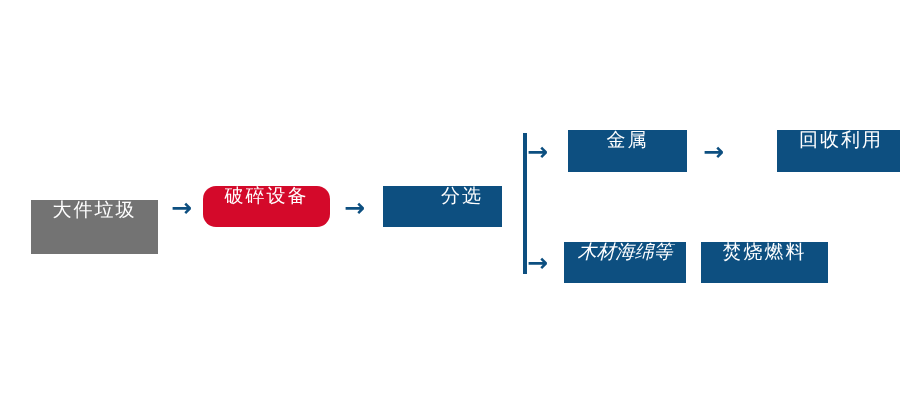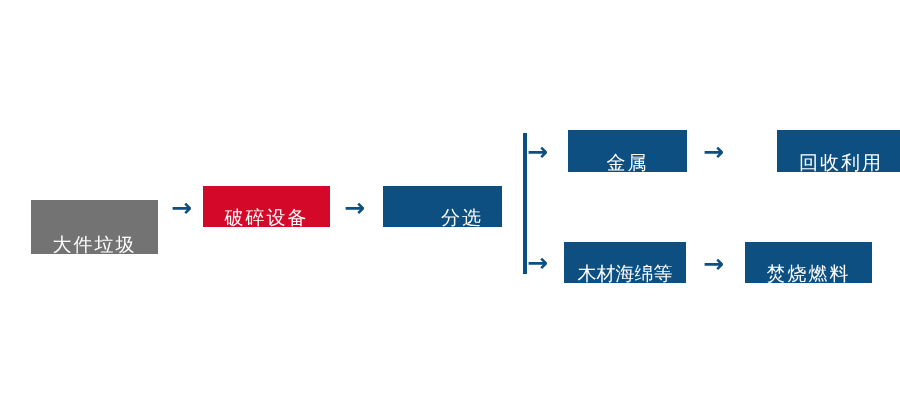--- a/index.html
+++ b/index.html
@@ -17,33 +17,33 @@
   #diagram {
     position: relative;
     width: 900px;
     height: 411px;
   }
 
   
   .node {
     position: absolute;
     display: flex;
-    align-items: flex-end;
+    align-items: flex-start;
     justify-content: center;
     color: #ffffff;
     font-size: 19px;
     letter-spacing: 2px;
     line-height: 1;
     white-space: nowrap;
     box-sizing: border-box;
   }
   .node.blue { background: #0d4f80; }
-  .node.red  { background: #d4092a; }
+  .node.red  { background: #d4092a; border-radius: 13px; }
 
-  .node.tight { letter-spacing: 0px; font-size: 19px; }
+  .node.tight { letter-spacing: 0px; font-size: 19px; font-style: italic; }
 
   
   .arrow {
     position: absolute;
     color: #0d4f80;
     font-size: 25px;
     line-height: 1;
     display: flex;
     align-items: center;
     justify-content: center;
@@ -105,17 +105,17 @@
   </div>
 
   <div class="branch-arrow" style="left: 527px; top: 247px; width: 34px; height: 30px; color: rgb(13, 79, 128);">→</div>
 
   <div class="node blue tight" style="left: 564px; top: 242px; width: 122px; height: 41px; background: rgb(13, 79, 128);">
     <span>木材海绵等</span>
   </div>
 
   <div class="arrow" style="left: 697px; top: 248px; width: 33px; height: 30px; color: rgb(13, 79, 128);">→</div>
 
-  <div class="node blue" style="left: 745px; top: 242px; width: 127px; height: 41px; background: rgb(13, 79, 128);">
+  <div class="node blue" style="left: 701px; top: 242px; width: 127px; height: 41px; background: rgb(13, 79, 128);">
     <span>焚烧燃料</span>
   </div>
 
 </div>
 
 </body></html>

